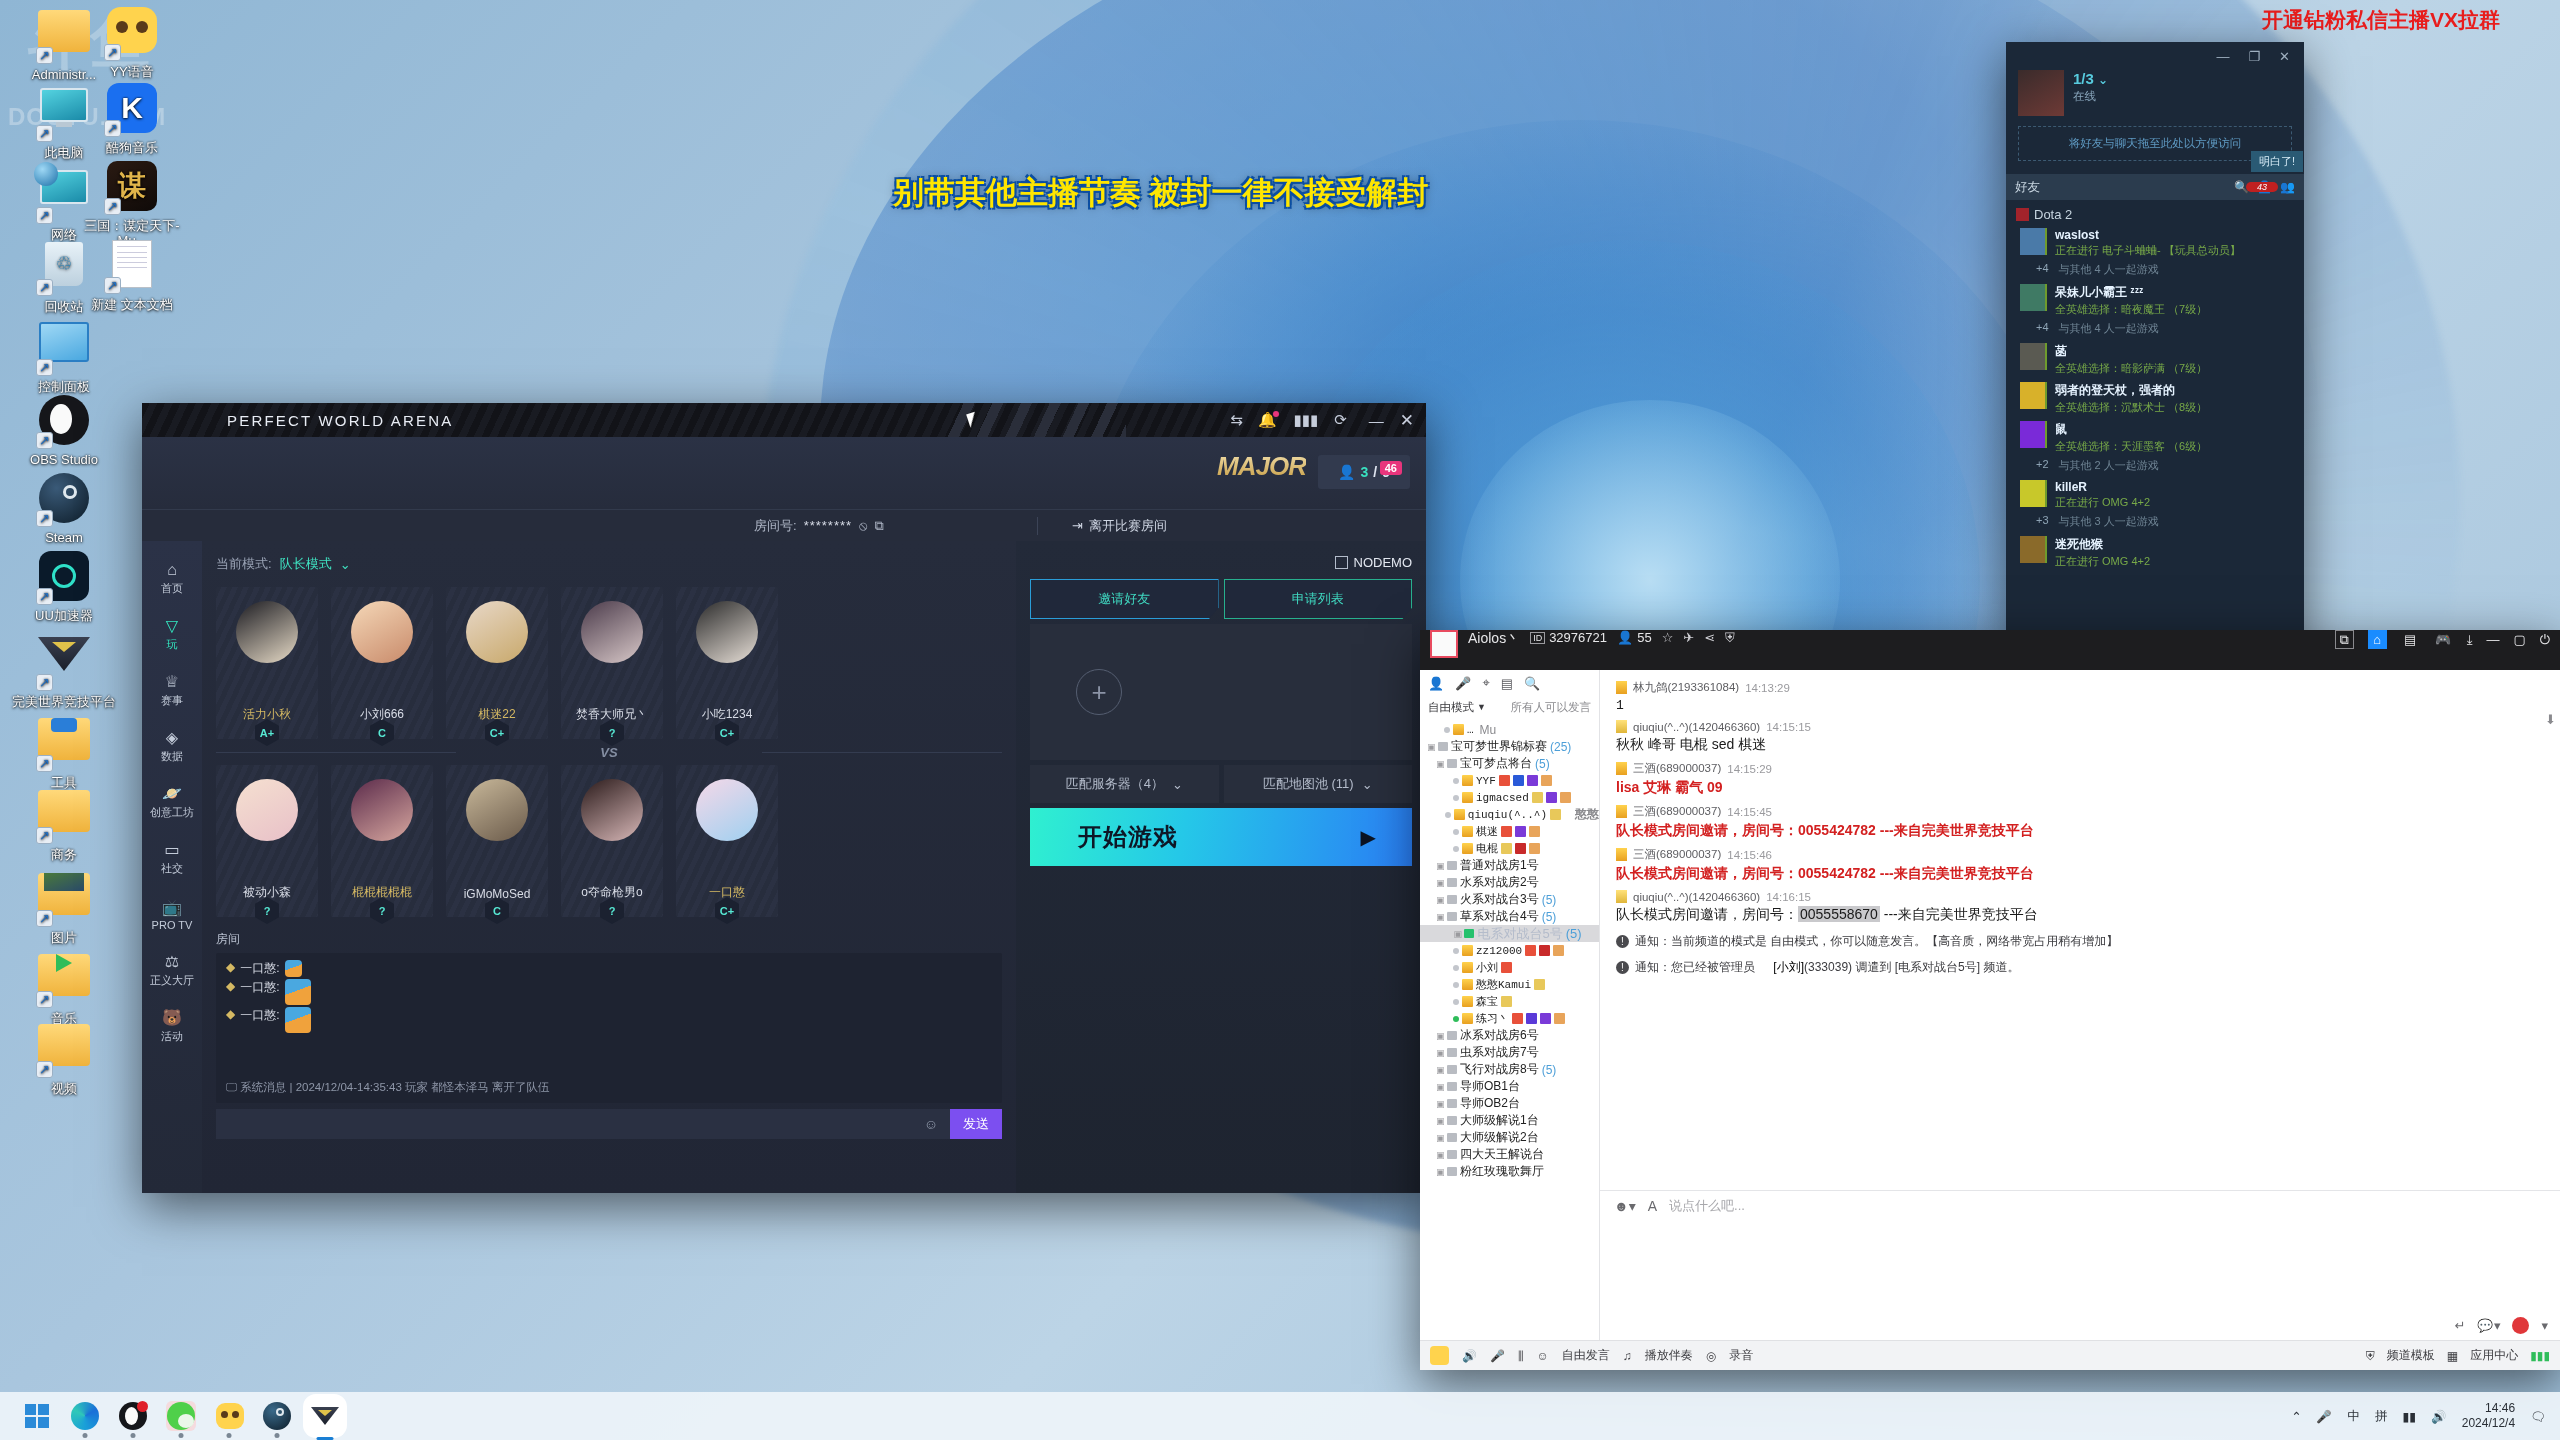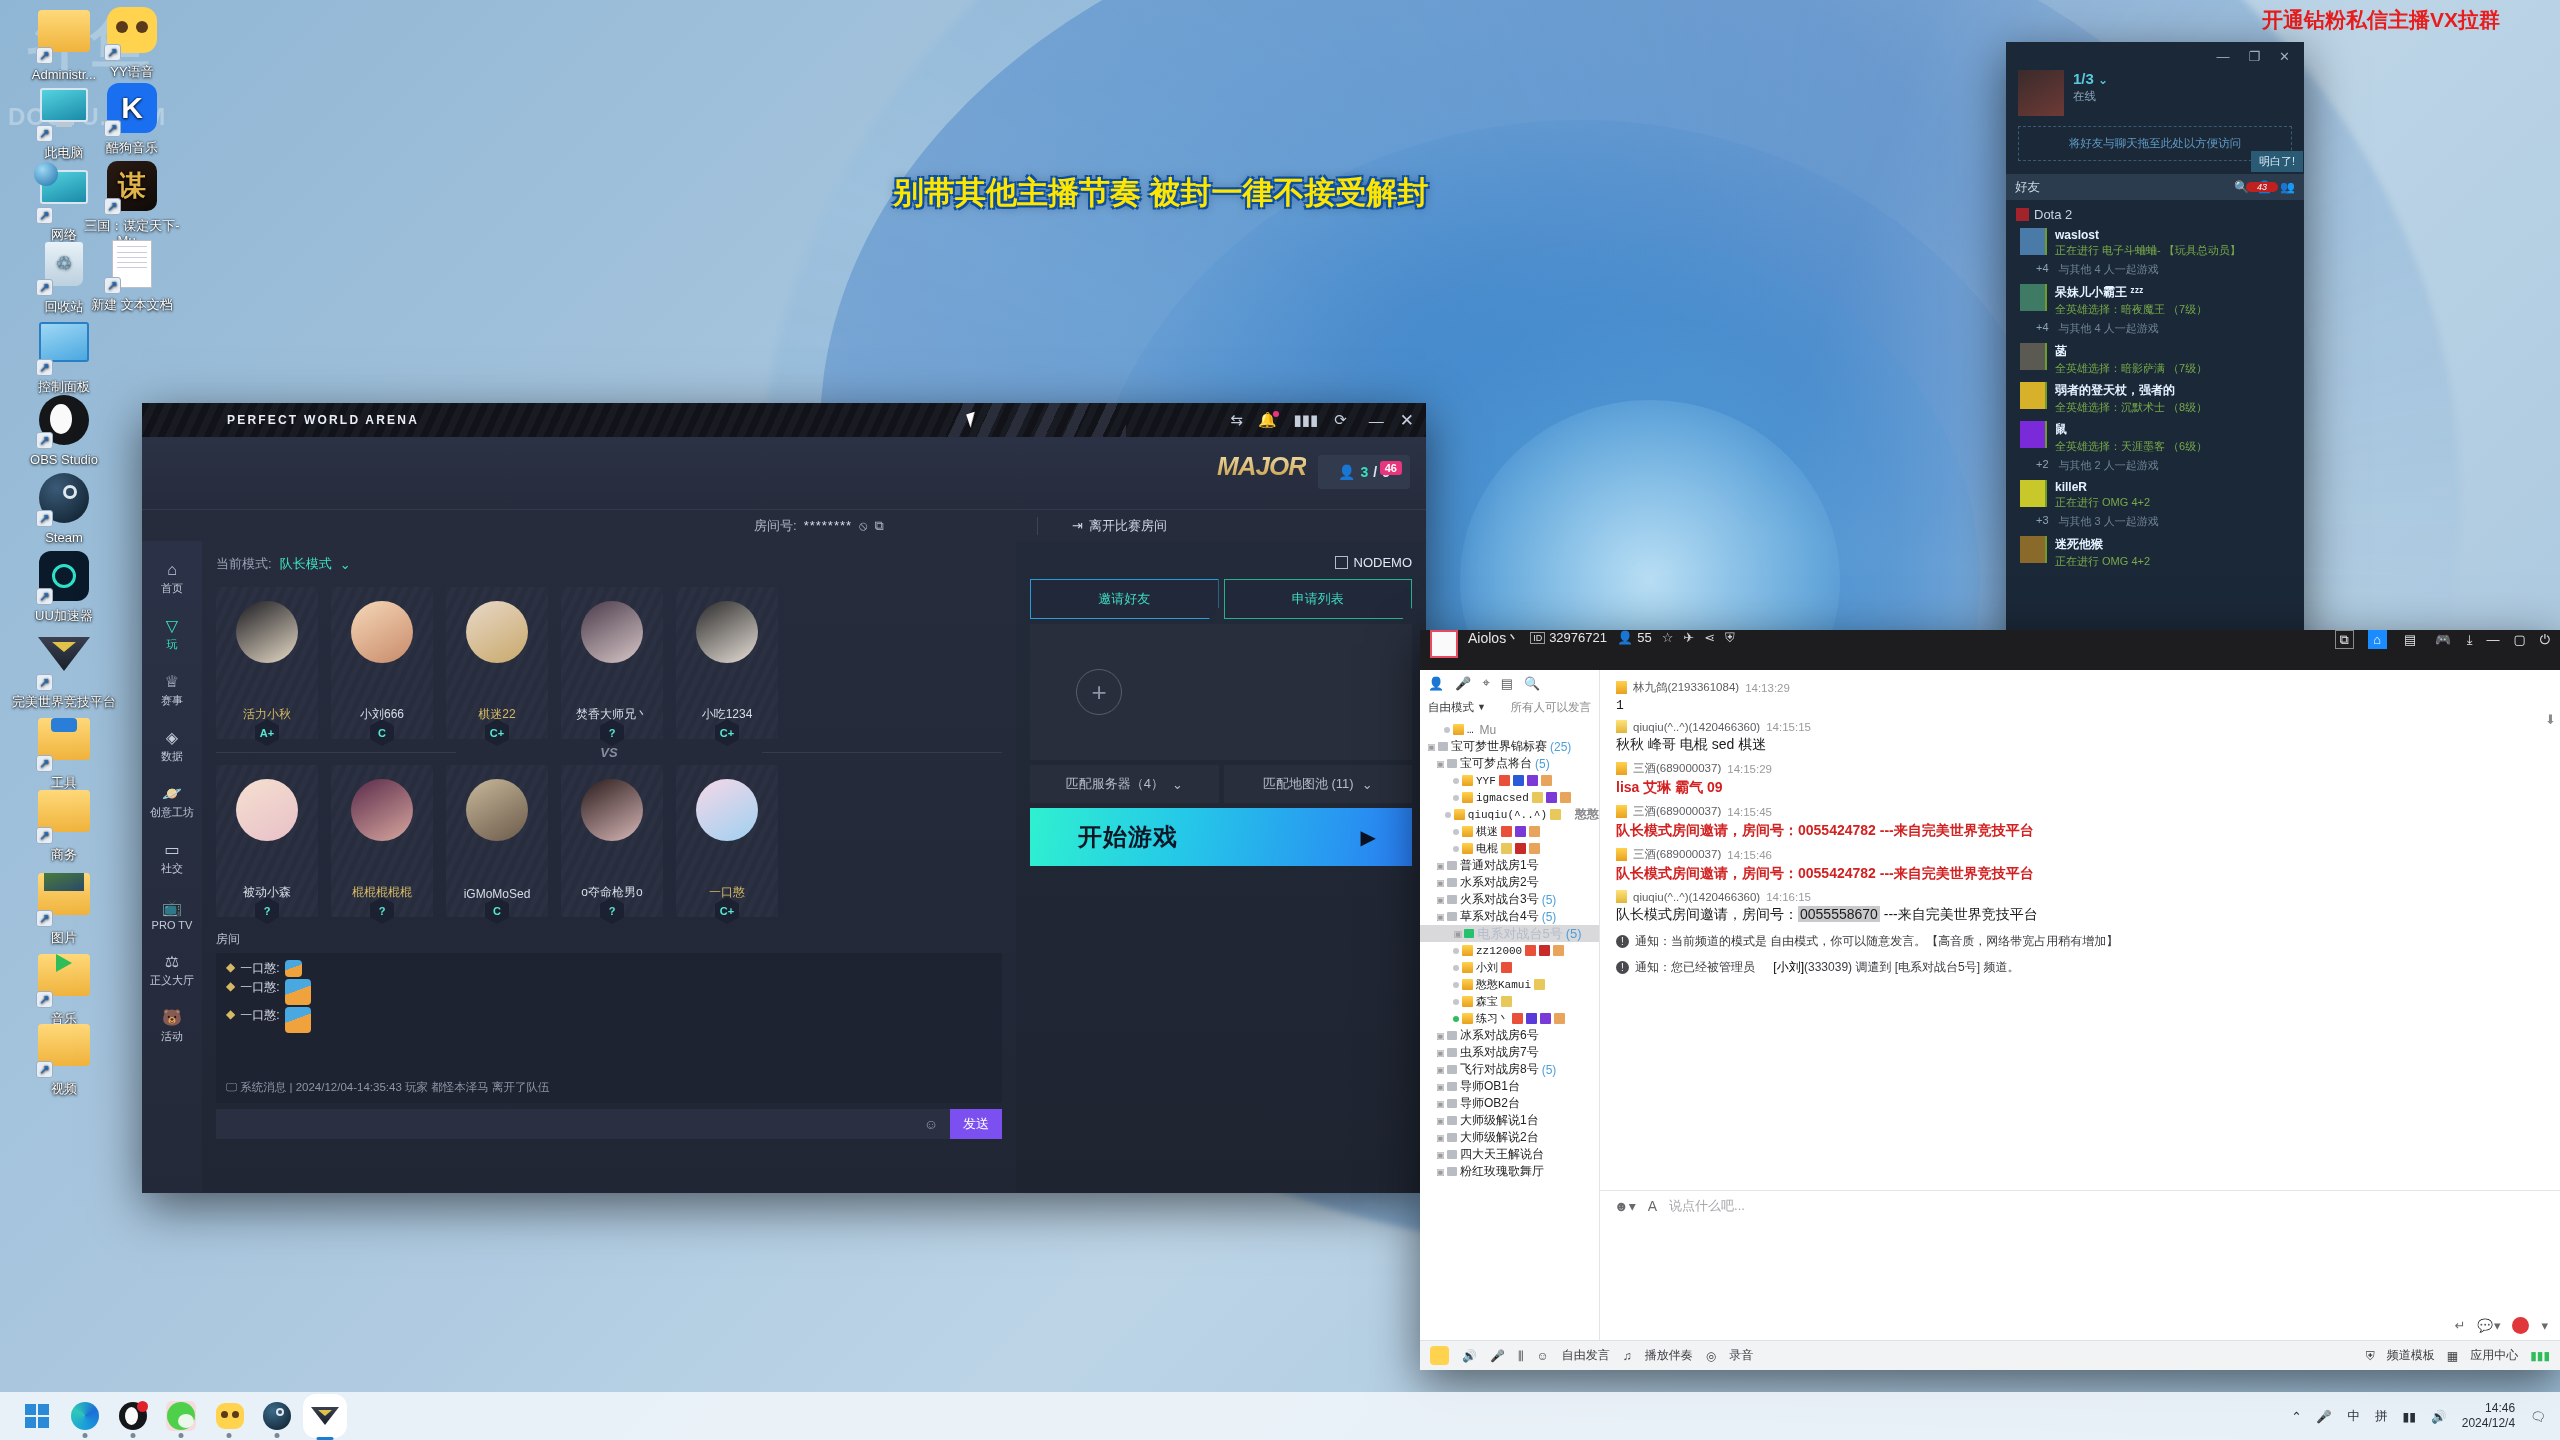--- a/index.html
+++ b/index.html
@@ -33,21 +33,21 @@
      color:#1f6fc4;font-size:13px;line-height:15px;text-align:center;}
   .sc:after{content:"↗";}
 
   
   .win{position:absolute;box-shadow:0 14px 46px rgba(0,0,0,.55);}
 
   
   #game{left:142px;top:403px;width:1284px;height:790px;background:#242a39;overflow:hidden;}
   #game .titlebar{height:34px;background:repeating-linear-gradient(115deg,#121318 0 7px,#191b22 7px 14px);
      display:flex;align-items:center;position:relative;}
-  #game .title{color:#e9edf5;font-size:12px;font-weight:bold;letter-spacing:2.2px;margin-left:85px;}
+  #game .title{color:#e9edf5;font-size:15px;font-weight:normal;letter-spacing:2.2px;margin-left:85px;}
   #game .tb-diag{position:absolute;right:300px;top:0;width:180px;height:34px;
      background:repeating-linear-gradient(115deg,transparent 0 16px,#2a2e3a 16px 26px);}
   #game .tb-right{position:absolute;right:12px;top:0;height:34px;display:flex;align-items:center;gap:16px;color:#c6cddb;font-size:15px;}
   #game .subbar{height:72px;background:linear-gradient(180deg,#2b3245,#262c3c);position:relative;}
   .majorlogo{position:absolute;right:120px;top:14px;font-size:26px;font-weight:bold;font-style:italic;
      background:linear-gradient(180deg,#f3e2b0,#c59a3f);-webkit-background-clip:text;background-clip:text;color:transparent;letter-spacing:-1px;}
   .majorbadge{position:absolute;right:16px;top:18px;width:92px;height:34px;background:#323a4e;border-radius:3px;
      display:flex;align-items:center;justify-content:center;gap:5px;color:#dfe5f0;font-size:14px;font-weight:bold;}
   .majorbadge .n{color:#39e0c0;}
   .pinkbadge{position:absolute;right:8px;top:6px;background:#e8357c;color:#fff;font-size:11px;font-weight:bold;border-radius:3px;padding:1px 5px;}

